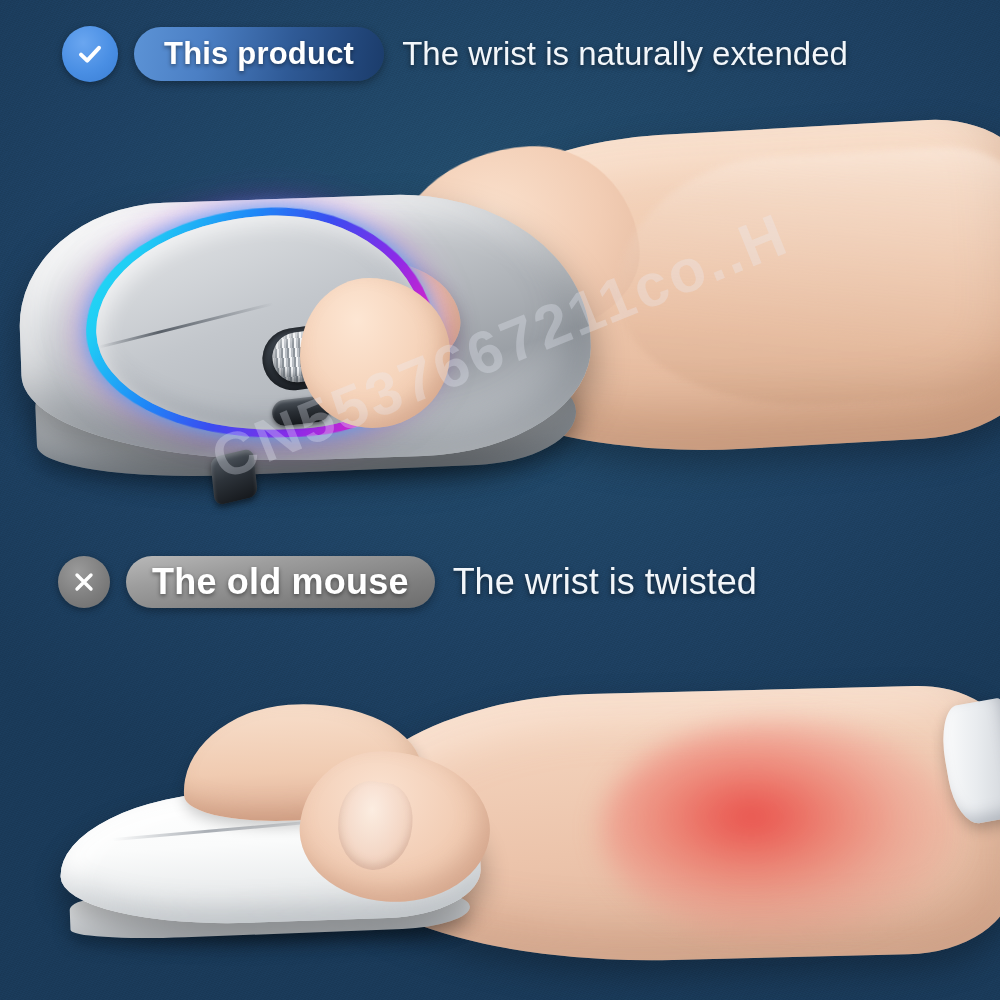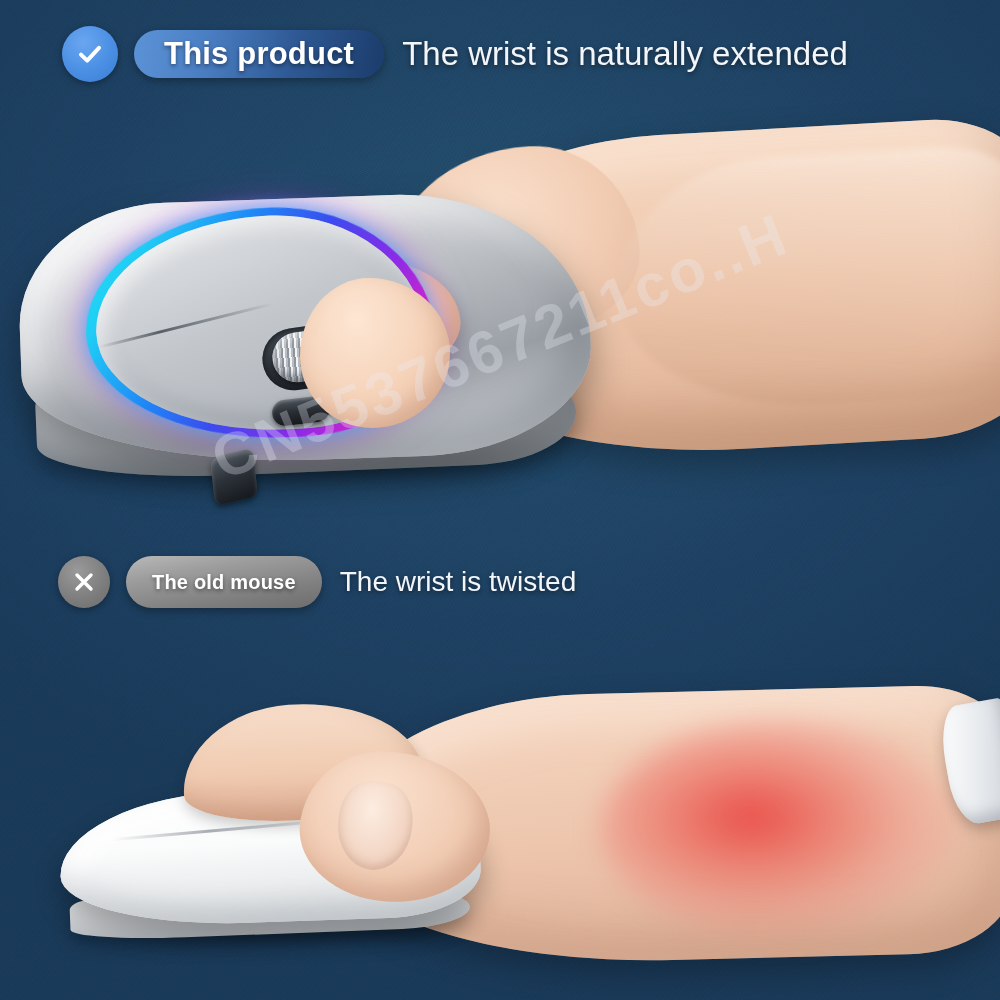--- a/index.html
+++ b/index.html
@@ -47,42 +47,42 @@
     box-shadow:0 2px 7px rgba(0,0,0,.35);
   }
   .mark svg{ display:block; }
 
   .pill{
     margin-left:16px; border-radius:40px;
     display:flex; align-items:center; justify-content:center;
     box-shadow:0 3px 9px rgba(0,0,0,.33);
   }
   .pill-good{
-    height:48px; padding:0 30px;
+    height:54px; padding:0 30px;
     background:linear-gradient(100deg,#5c93d6 0%,#4b7fc4 28%,#2f5a96 62%,#1b3c6b 100%);
   }
   .pill-bad{
     height:52px; padding:0 26px;
     background:linear-gradient(170deg,#b9b9b9 0%,#9d9d9d 30%,#7e7e7e 72%,#6d6d6d 100%);
   }
   .pill span{
     color:#fff; font-weight:bold; letter-spacing:.2px;
     text-shadow:0 2px 4px rgba(0,0,0,.45);
     white-space:nowrap;
   }
   .pill-good span{ font-size:31px; }
-  .pill-bad  span{ font-size:20px; }
+  .pill-bad  span{ font-size:36px; }
 
   .headline{
     margin-left:18px; color:#f2f6fa; white-space:nowrap;
     text-shadow:0 2px 5px rgba(0,0,0,.5);
     font-weight:400;
   }
   .headline-good{ font-size:33px; }
-  .headline-bad { font-size:28px; }
+  .headline-bad { font-size:36px; }
 
   
   .scene-top{ position:absolute; left:0; top:110px; width:1000px; height:400px; z-index:20; }
 
   
   .arm-top{
     position:absolute; left:398px; top:22px; width:640px; height:318px;
     background:
       linear-gradient(178deg,
         #f6d9c4 0%, #f3d2ba 18%, #efc8ad 46%, #e7bda1 74%, #d8ab8e 100%);

